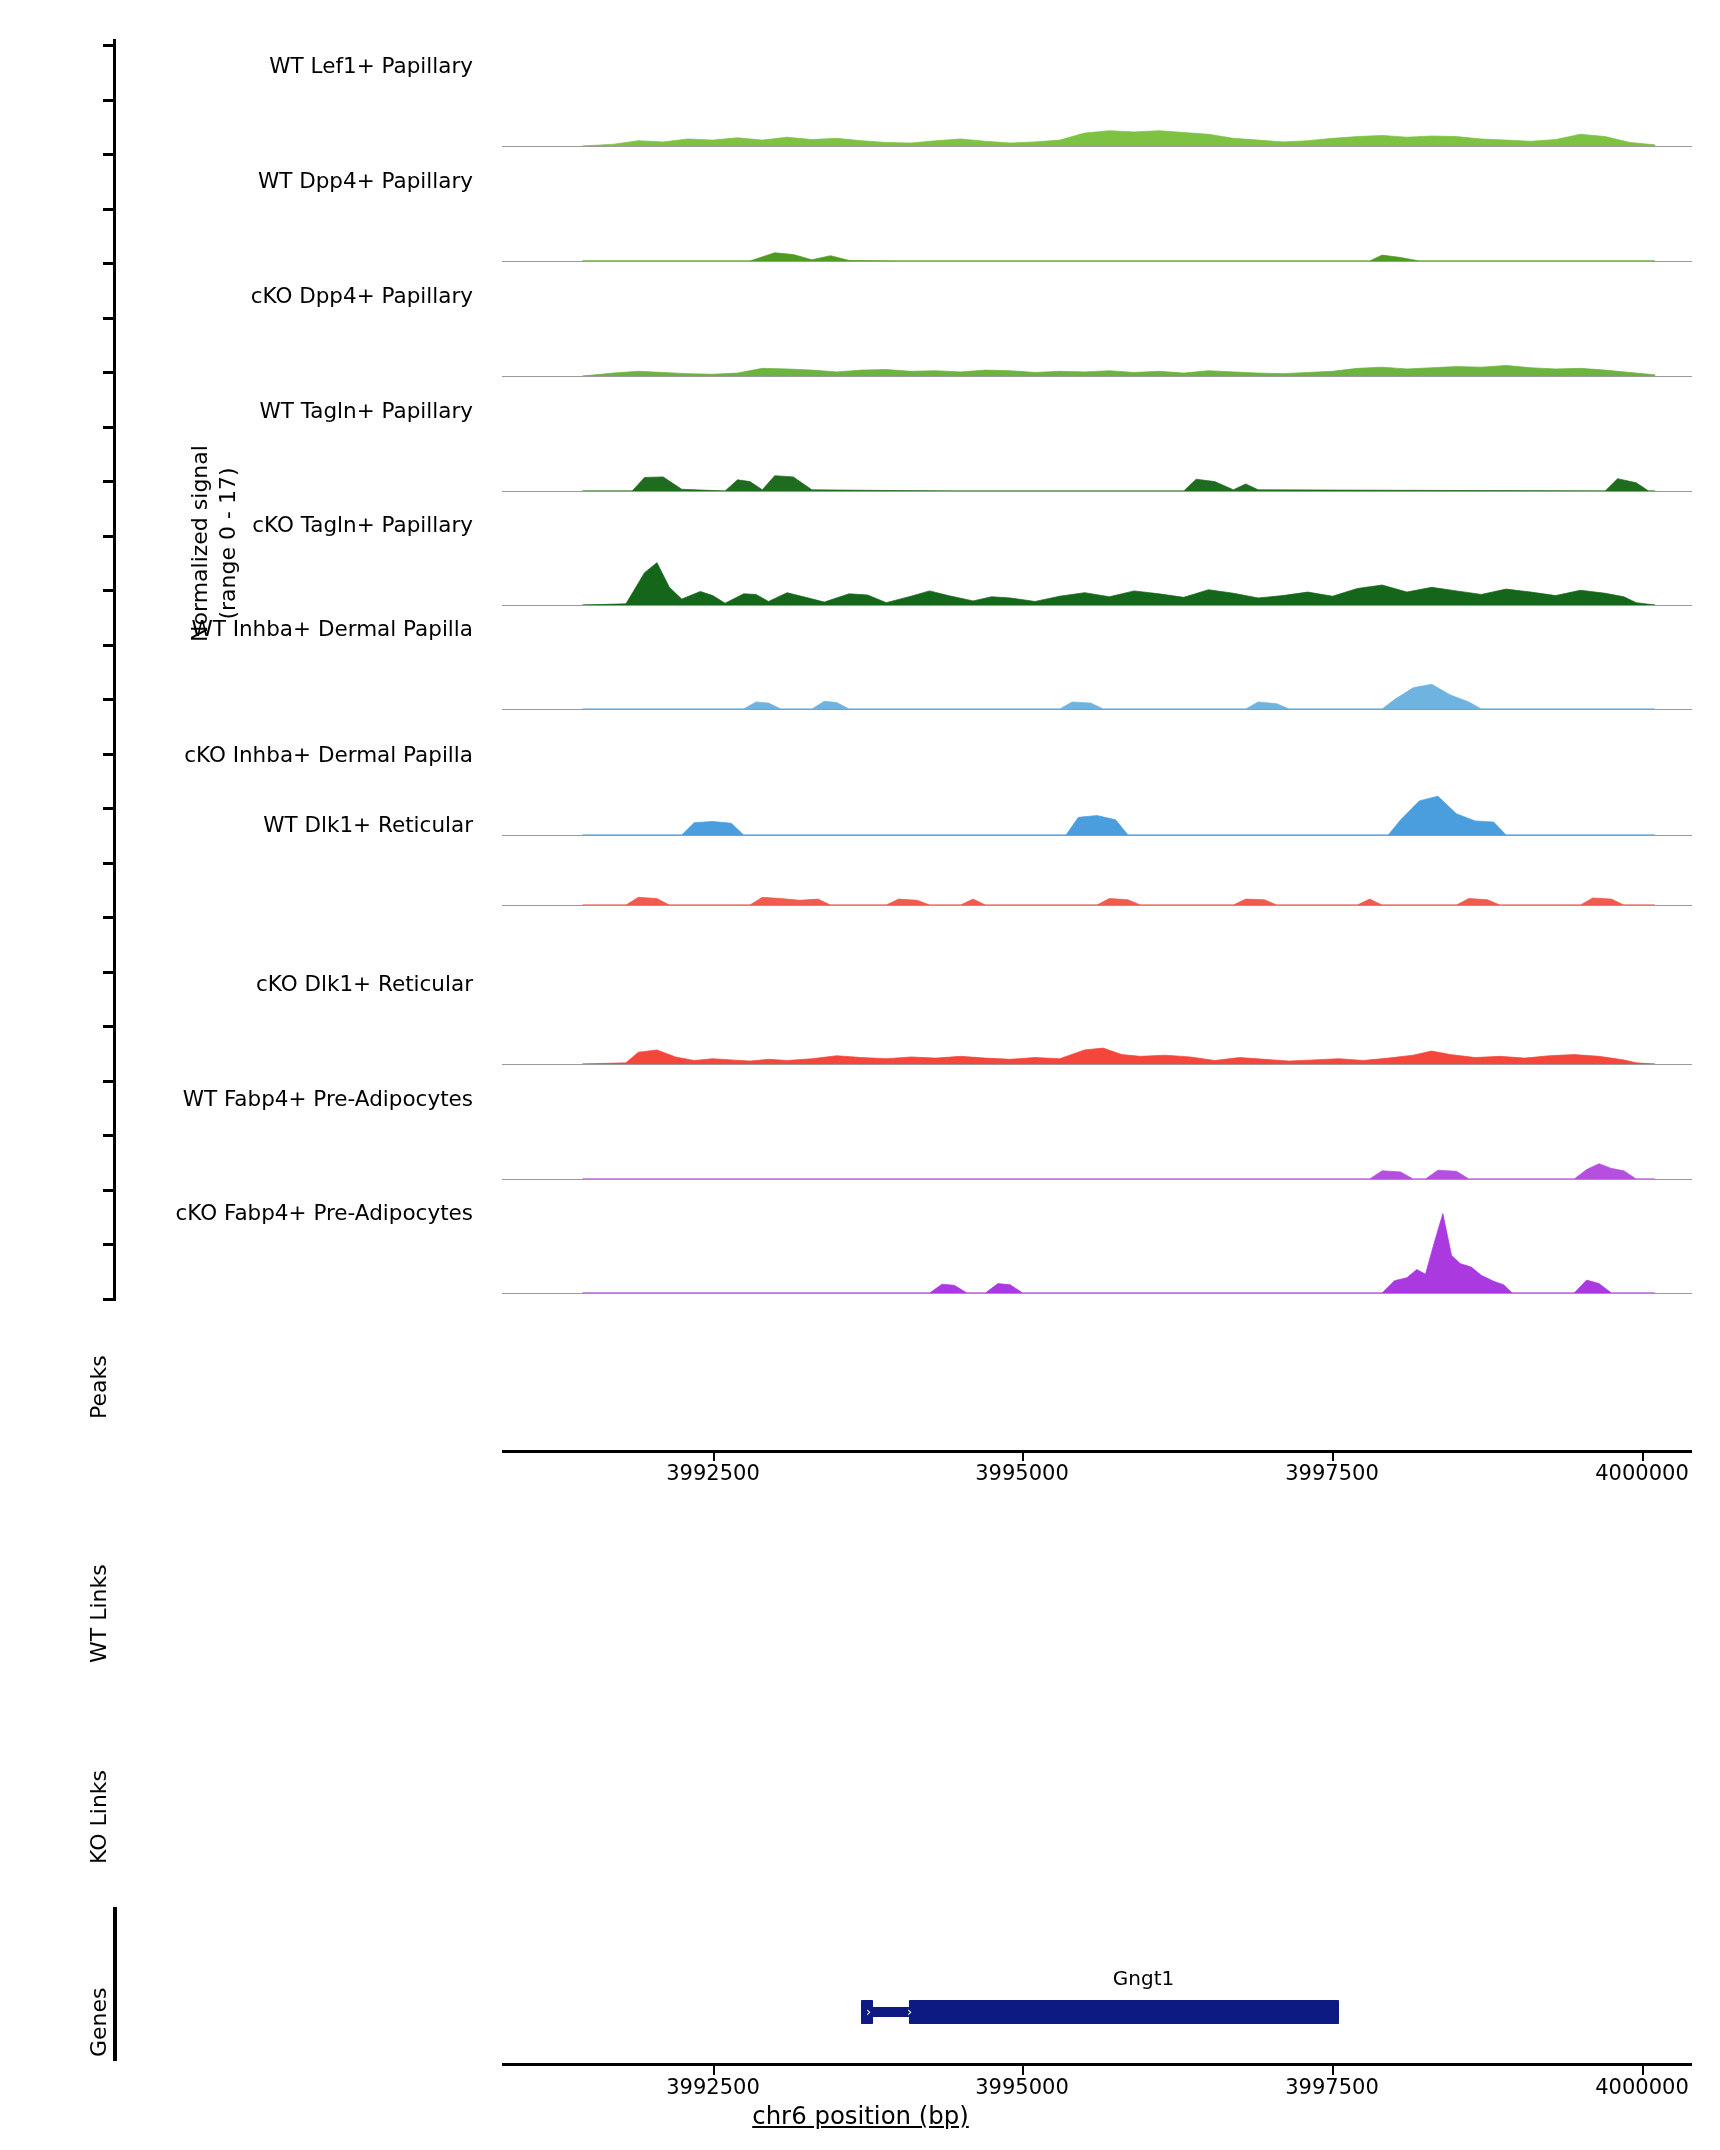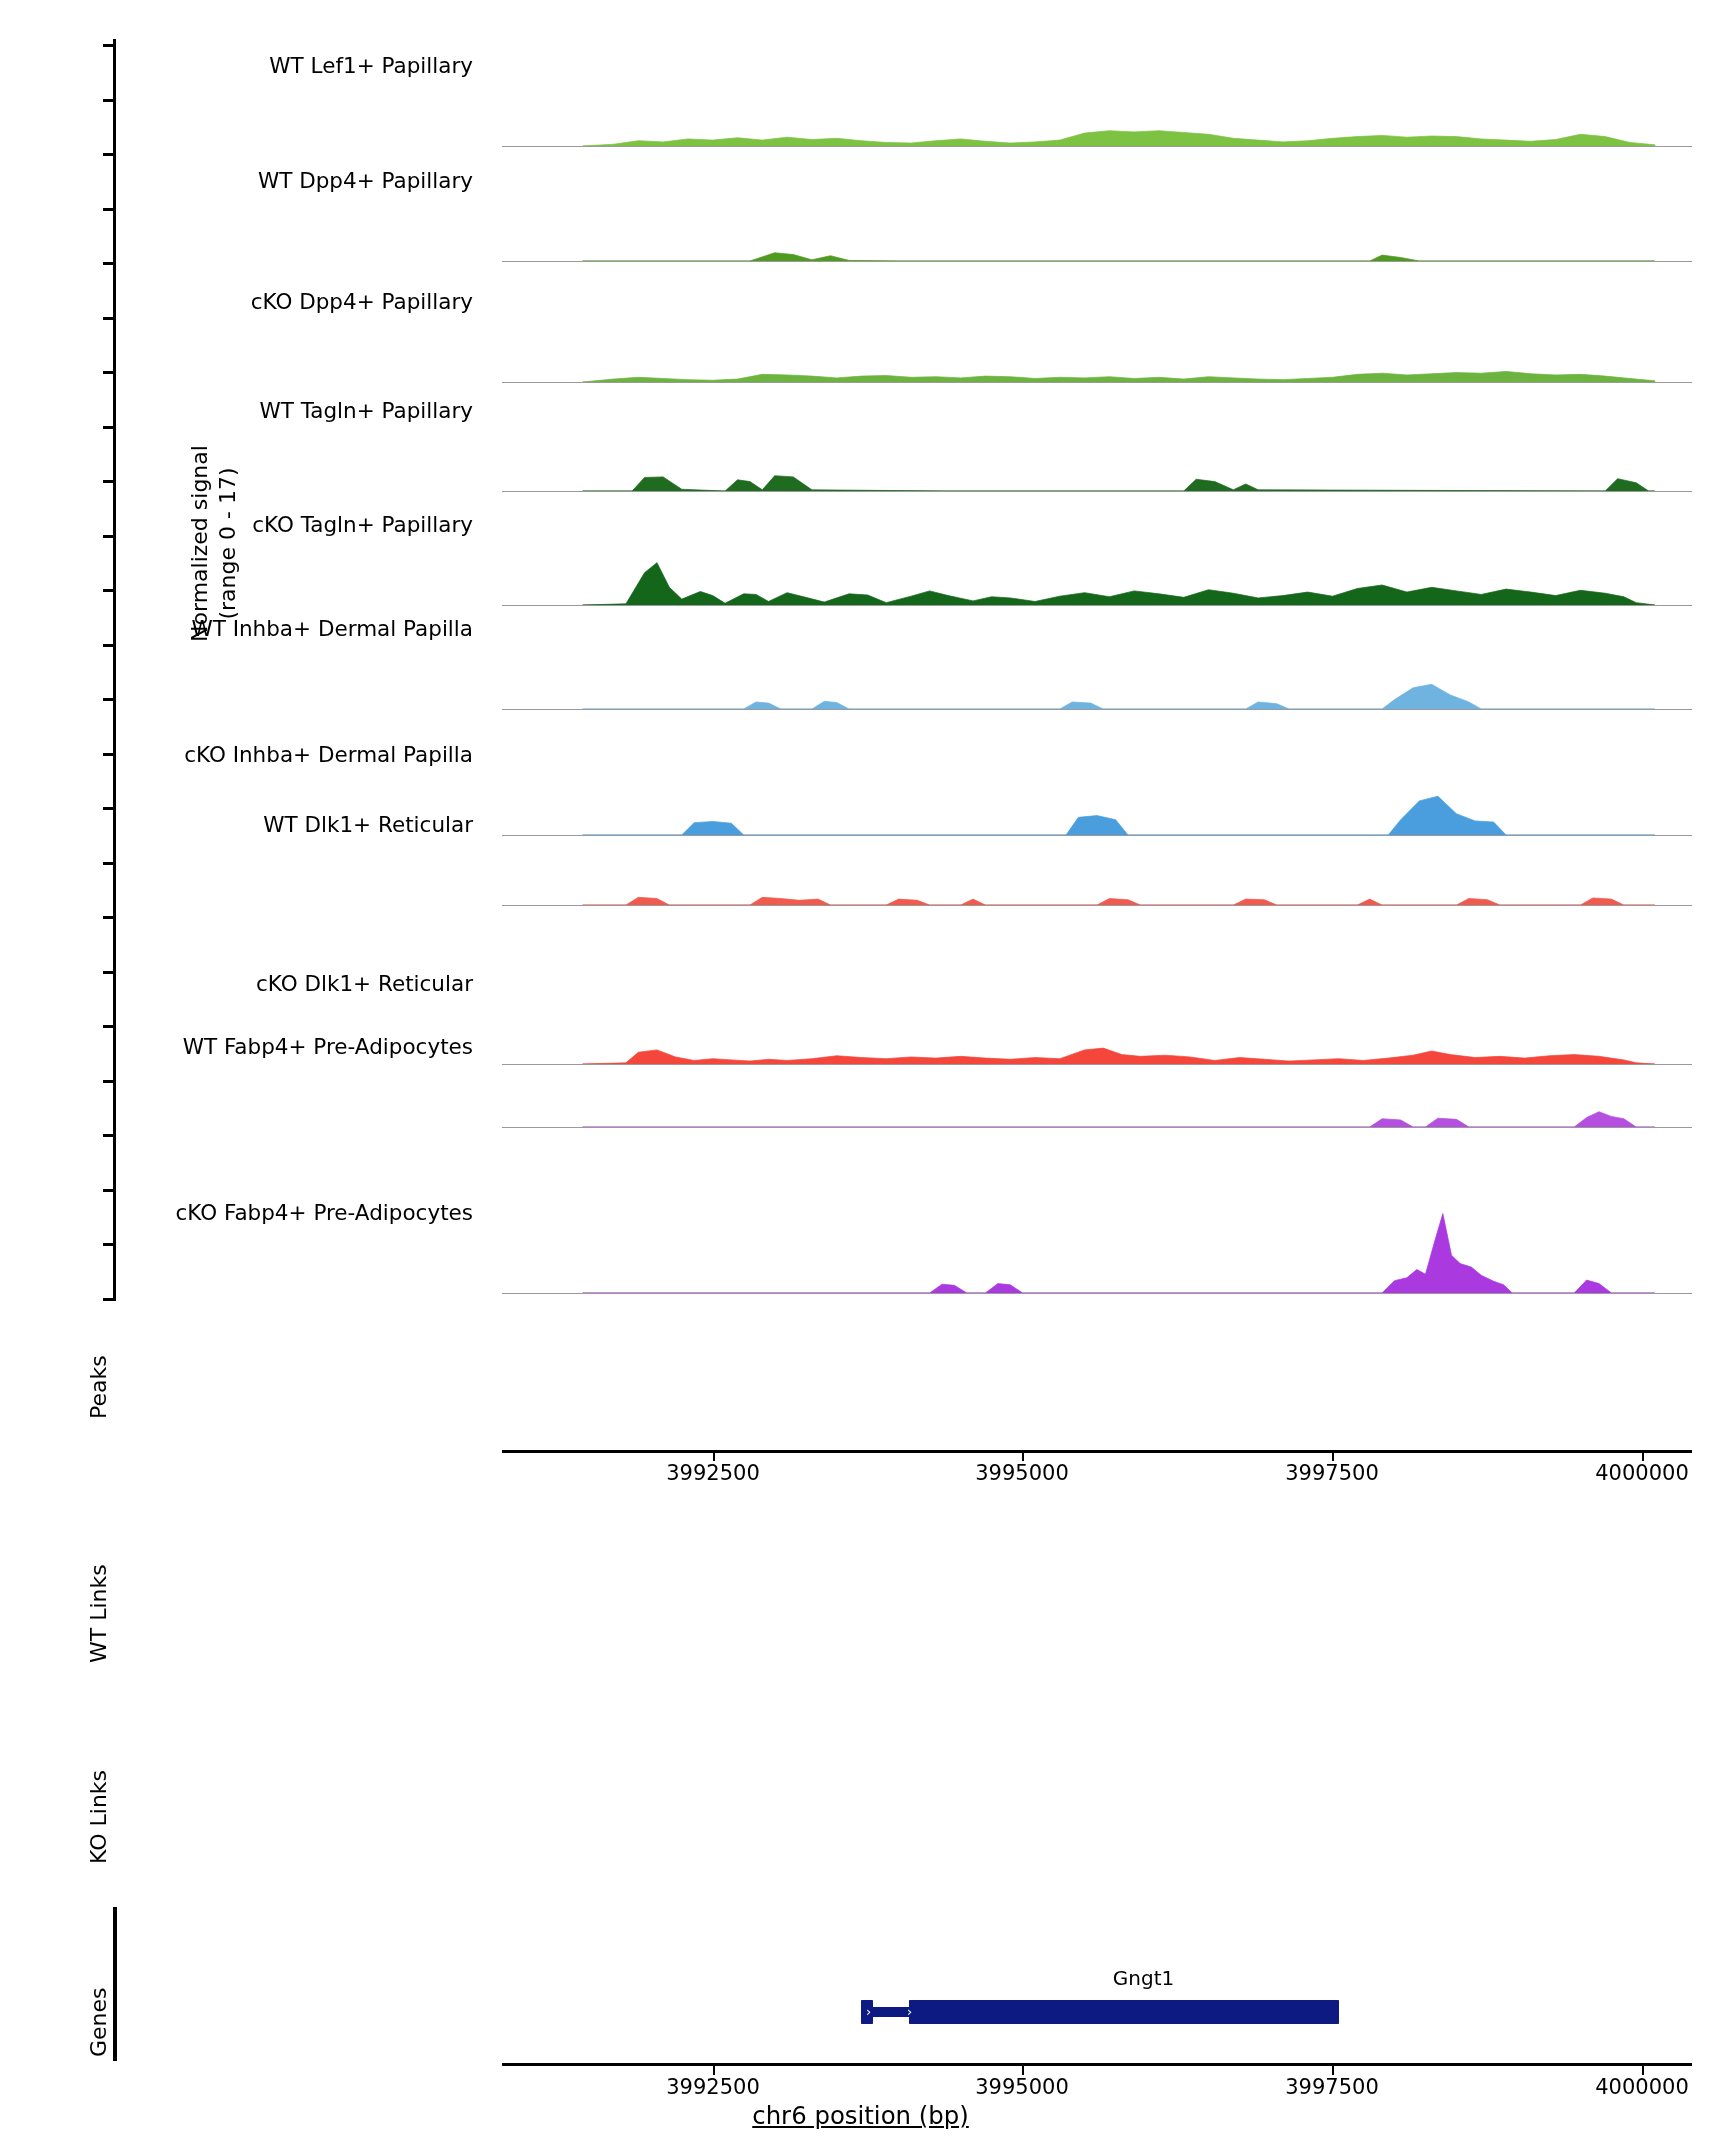--- a/index.html
+++ b/index.html
@@ -200,21 +200,21 @@
           <path d="M112.40 140.00 L155.63 137.53 L190.21 132.59 L224.79 134.24 L259.38 130.12 L293.96 131.76 L328.54 128.47 L363.13 131.76 L397.71 127.65 L432.29 130.94 L466.88 129.29 L501.46 132.59 L536.04 135.06 L570.63 135.88 L605.21 132.59 L639.79 130.12 L674.38 133.41 L708.96 135.88 L743.54 134.24 L778.13 131.76 L812.71 121.88 L847.29 118.59 L881.88 120.24 L916.46 118.59 L951.04 121.06 L985.63 123.53 L1020.21 129.29 L1054.79 131.76 L1089.38 134.24 L1123.96 132.59 L1158.54 129.29 L1193.13 126.82 L1227.71 125.18 L1262.29 127.65 L1296.88 126.00 L1331.46 126.82 L1366.04 130.12 L1400.63 131.76 L1435.21 133.41 L1469.79 130.94 L1504.38 123.53 L1538.96 126.82 L1573.54 135.06 L1608.13 138.35 L1608.13 140 L112.40 140 Z" fill="#7dc242" stroke="#7dc242" stroke-width="1"></path>
         </svg>
       </div>
       <div class="track" style="top: 154px;">
         <div class="track-label">WT Dpp4+ Papillary</div>
         <div class="track-baseline"></div>
         <svg viewBox="0 0 1660 140" preserveAspectRatio="none">
           <path d="M112.40 140.00 L345.83 140.00 L380.42 128.47 L406.35 130.94 L432.29 138.35 L458.23 132.59 L484.17 139.18 L553.33 140.00 L1210.42 140.00 L1227.71 131.76 L1253.65 135.06 L1279.58 140.00 L1608.13 140.00 L1608.13 140 L112.40 140 Z" fill="#4f9b1f" stroke="#4f9b1f" stroke-width="1"></path>
         </svg>
       </div>
-      <div class="track" style="top: 275px;">
+      <div class="track" style="top: 269px;">
         <div class="track-label">cKO Dpp4+ Papillary</div>
         <div class="track-baseline"></div>
         <svg viewBox="0 0 1660 140" preserveAspectRatio="none">
           <path d="M112.40 140.00 L155.63 135.88 L190.21 133.41 L224.79 135.06 L259.38 136.71 L293.96 137.53 L328.54 135.88 L363.13 129.29 L397.71 130.12 L432.29 131.76 L466.88 134.24 L501.46 131.76 L536.04 130.94 L570.63 133.41 L605.21 132.59 L639.79 134.24 L674.38 131.76 L708.96 132.59 L743.54 135.06 L778.13 133.41 L812.71 134.24 L847.29 132.59 L881.88 135.06 L916.46 133.41 L951.04 135.88 L985.63 132.59 L1020.21 134.24 L1054.79 135.88 L1089.38 136.71 L1123.96 135.06 L1158.54 133.41 L1193.13 129.29 L1227.71 127.65 L1262.29 130.12 L1296.88 128.47 L1331.46 126.82 L1366.04 127.65 L1400.63 125.18 L1435.21 128.47 L1469.79 130.12 L1504.38 129.29 L1538.96 131.76 L1573.54 135.06 L1608.13 138.35 L1608.13 140 L112.40 140 Z" fill="#6cb33f" stroke="#6cb33f" stroke-width="1"></path>
         </svg>
       </div>
       <div class="track" style="top: 384px;">
         <div class="track-label">WT Tagln+ Papillary</div>
         <div class="track-baseline"></div>
         <svg viewBox="0 0 1660 140" preserveAspectRatio="none">
@@ -249,21 +249,21 @@
           <path d="M112.40 140.00 L172.92 140.00 L190.21 129.29 L216.15 130.94 L233.44 140.00 L345.83 140.00 L363.13 129.29 L389.06 130.94 L415.00 133.41 L440.94 131.76 L458.23 140.00 L536.04 140.00 L553.33 131.76 L579.27 133.41 L596.56 140.00 L639.79 140.00 L657.08 131.76 L674.38 140.00 L830.00 140.00 L847.29 130.94 L873.23 132.59 L890.52 140.00 L1020.21 140.00 L1037.50 131.76 L1063.44 132.59 L1080.73 140.00 L1193.13 140.00 L1210.42 131.76 L1227.71 140.00 L1331.46 140.00 L1348.75 130.94 L1374.69 132.59 L1391.98 140.00 L1504.38 140.00 L1521.67 130.12 L1547.60 131.76 L1564.90 140.00 L1608.13 140.00 L1608.13 140 L112.40 140 Z" fill="#f05a4f" stroke="#f05a4f" stroke-width="1"></path>
         </svg>
       </div>
       <div class="track" style="top: 957px;">
         <div class="track-label">cKO Dlk1+ Reticular</div>
         <div class="track-baseline"></div>
         <svg viewBox="0 0 1660 140" preserveAspectRatio="none">
           <path d="M112.40 140.00 L172.92 138.35 L190.21 123.53 L216.15 120.24 L242.08 130.12 L268.02 135.06 L293.96 132.59 L319.90 134.24 L345.83 135.88 L371.77 133.41 L397.71 135.06 L432.29 132.59 L466.88 128.47 L501.46 130.94 L536.04 132.59 L570.63 130.12 L605.21 131.76 L639.79 129.29 L674.38 131.76 L708.96 133.41 L743.54 130.94 L778.13 132.59 L812.71 120.24 L838.65 117.76 L864.58 126.82 L890.52 129.29 L925.10 127.65 L959.69 130.12 L994.27 135.06 L1028.85 130.94 L1063.44 133.41 L1098.02 135.88 L1132.60 134.24 L1167.19 132.59 L1201.77 135.06 L1236.35 131.76 L1270.94 127.65 L1296.88 121.88 L1322.81 126.82 L1357.40 130.94 L1391.98 129.29 L1426.56 131.76 L1461.15 128.47 L1495.73 126.82 L1530.31 129.29 L1564.90 134.24 L1582.19 138.35 L1608.13 140.00 L1608.13 140 L112.40 140 Z" fill="#f4463b" stroke="#f4463b" stroke-width="1"></path>
         </svg>
       </div>
-      <div class="track" style="top: 1020px;">
+      <div class="track" style="top: 1072px;">
         <div class="track-label">WT Fabp4+ Pre-Adipocytes</div>
         <div class="track-baseline"></div>
         <svg viewBox="0 0 1660 140" preserveAspectRatio="none">
           <path d="M112.40 140.00 L1210.42 140.00 L1227.71 128.47 L1253.65 130.12 L1270.94 140.00 L1288.23 140.00 L1305.52 127.65 L1331.46 129.29 L1348.75 140.00 L1495.73 140.00 L1513.02 126.82 L1530.31 118.59 L1547.60 125.18 L1564.90 128.47 L1582.19 140.00 L1608.13 140.00 L1608.13 140 L112.40 140 Z" fill="#b44fe0" stroke="#b44fe0" stroke-width="1"></path>
         </svg>
       </div>
       <div class="track" style="top: 1186px;">
         <div class="track-label">cKO Fabp4+ Pre-Adipocytes</div>
         <div class="track-baseline"></div>
         <svg viewBox="0 0 1660 140" preserveAspectRatio="none">

